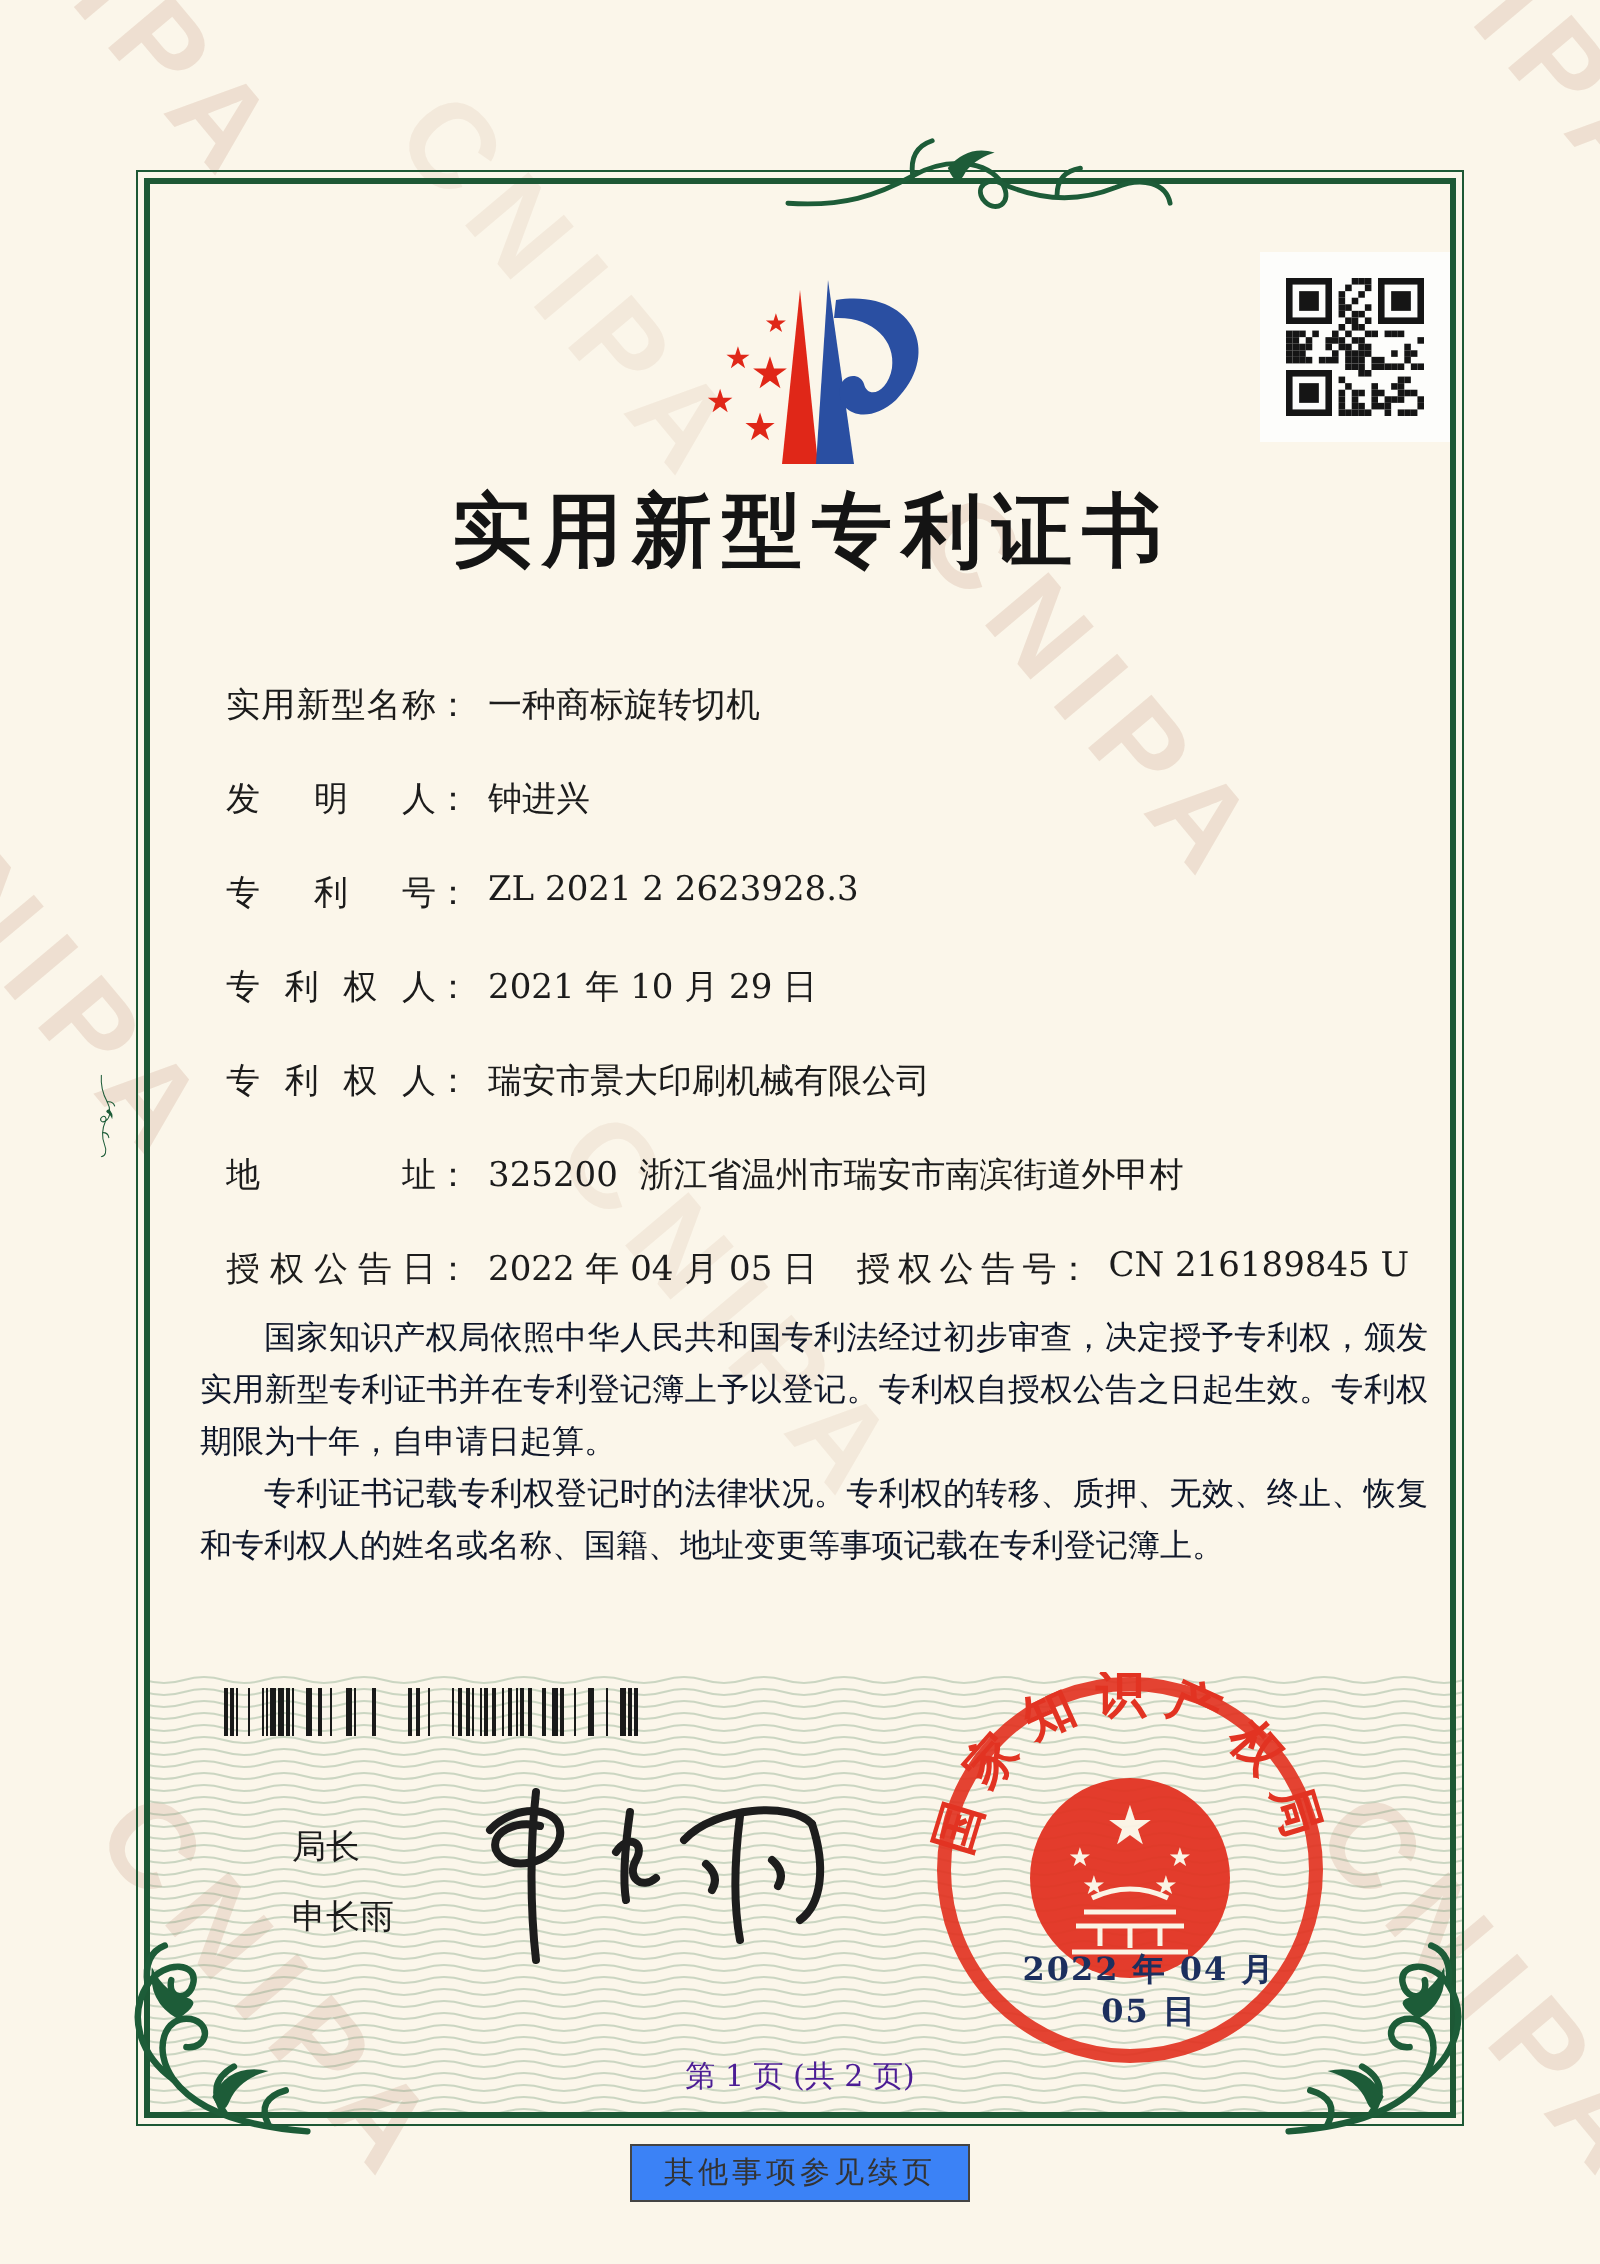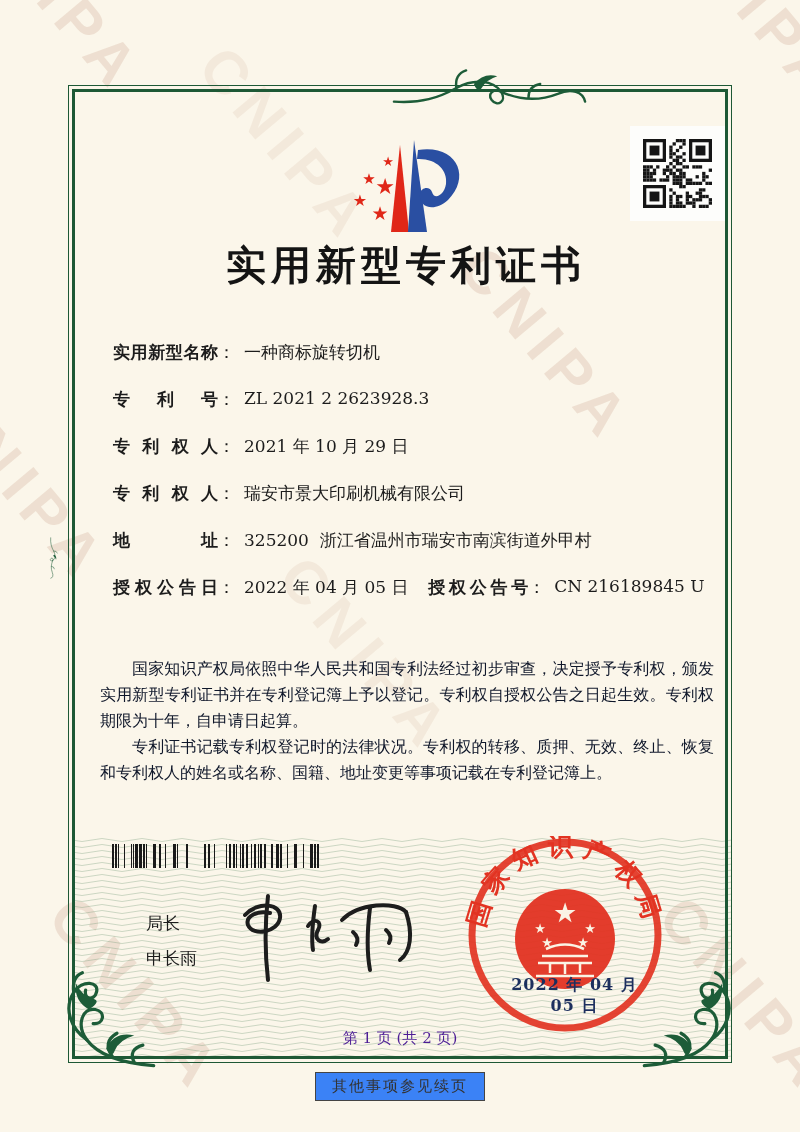--- a/index.html
+++ b/index.html
@@ -29,21 +29,21 @@
   .qr-patch { position:absolute; left:630px; top:126px; width:95px; height:95px; background:#fdfdfb; }
   .qr { position:absolute; left:13px; top:13px; width:69px; height:69px; }
 
   .title { position:absolute; left:0; top:238px; width:800px; text-align:center;
            font-size:40px; font-weight:bold; letter-spacing:5px; color:#141414;padding-left:12px; }
 
   
   .fields { position:absolute; left:113px; top:341px; width:590px; font-size:17px; color:#1c1c1c; }
   .frow { height:24px; margin-bottom:23px; white-space:nowrap; }
   .flabel { display:inline-block; width:105px; text-align:justify; text-align-last:justify;
-            vertical-align:top;font-weight:bold; }
+            vertical-align:top; }
   .fcolon { display:inline-block; vertical-align:top; }
   .fvalue { display:inline-block; margin-left:9px; vertical-align:top; white-space:pre-wrap; }
   .frow-combined { display:flex; }
   .pair-left { width:317px; }
 
   
   .body-text { position:absolute; left:100px; top:656px; width:614px; font-size:16px;
                line-height:26px; color:#0f172a; text-align:justify; }
   .body-text p { text-indent:2em; }
 
@@ -329,20 +329,23 @@
         </svg></div>
   </div>
 
   <div class="title">实用新型专利证书</div>
 
   <div class="fields">
     <div class="frow">
       <span class="flabel">实用新型名称</span><span class="fcolon">：</span><span class="fvalue">一种商标旋转切机</span>
     </div>
     <div class="frow">
+      <span class="flabel">发明人</span><span class="fcolon">：</span><span class="fvalue">钟进兴</span>
+    </div>
+    <div class="frow">
       <span class="flabel">专利号</span><span class="fcolon">：</span><span class="fvalue">ZL 2021 2 2623928.3</span>
     </div>
     <div class="frow">
       <span class="flabel">专利权人</span><span class="fcolon">：</span><span class="fvalue">2021 年 10 月 29 日</span>
     </div>
     <div class="frow">
       <span class="flabel">专利权人</span><span class="fcolon">：</span><span class="fvalue">瑞安市景大印刷机械有限公司</span>
     </div>
     <div class="frow">
       <span class="flabel">地址</span><span class="fcolon">：</span><span class="fvalue">325200  浙江省温州市瑞安市南滨街道外甲村</span>

